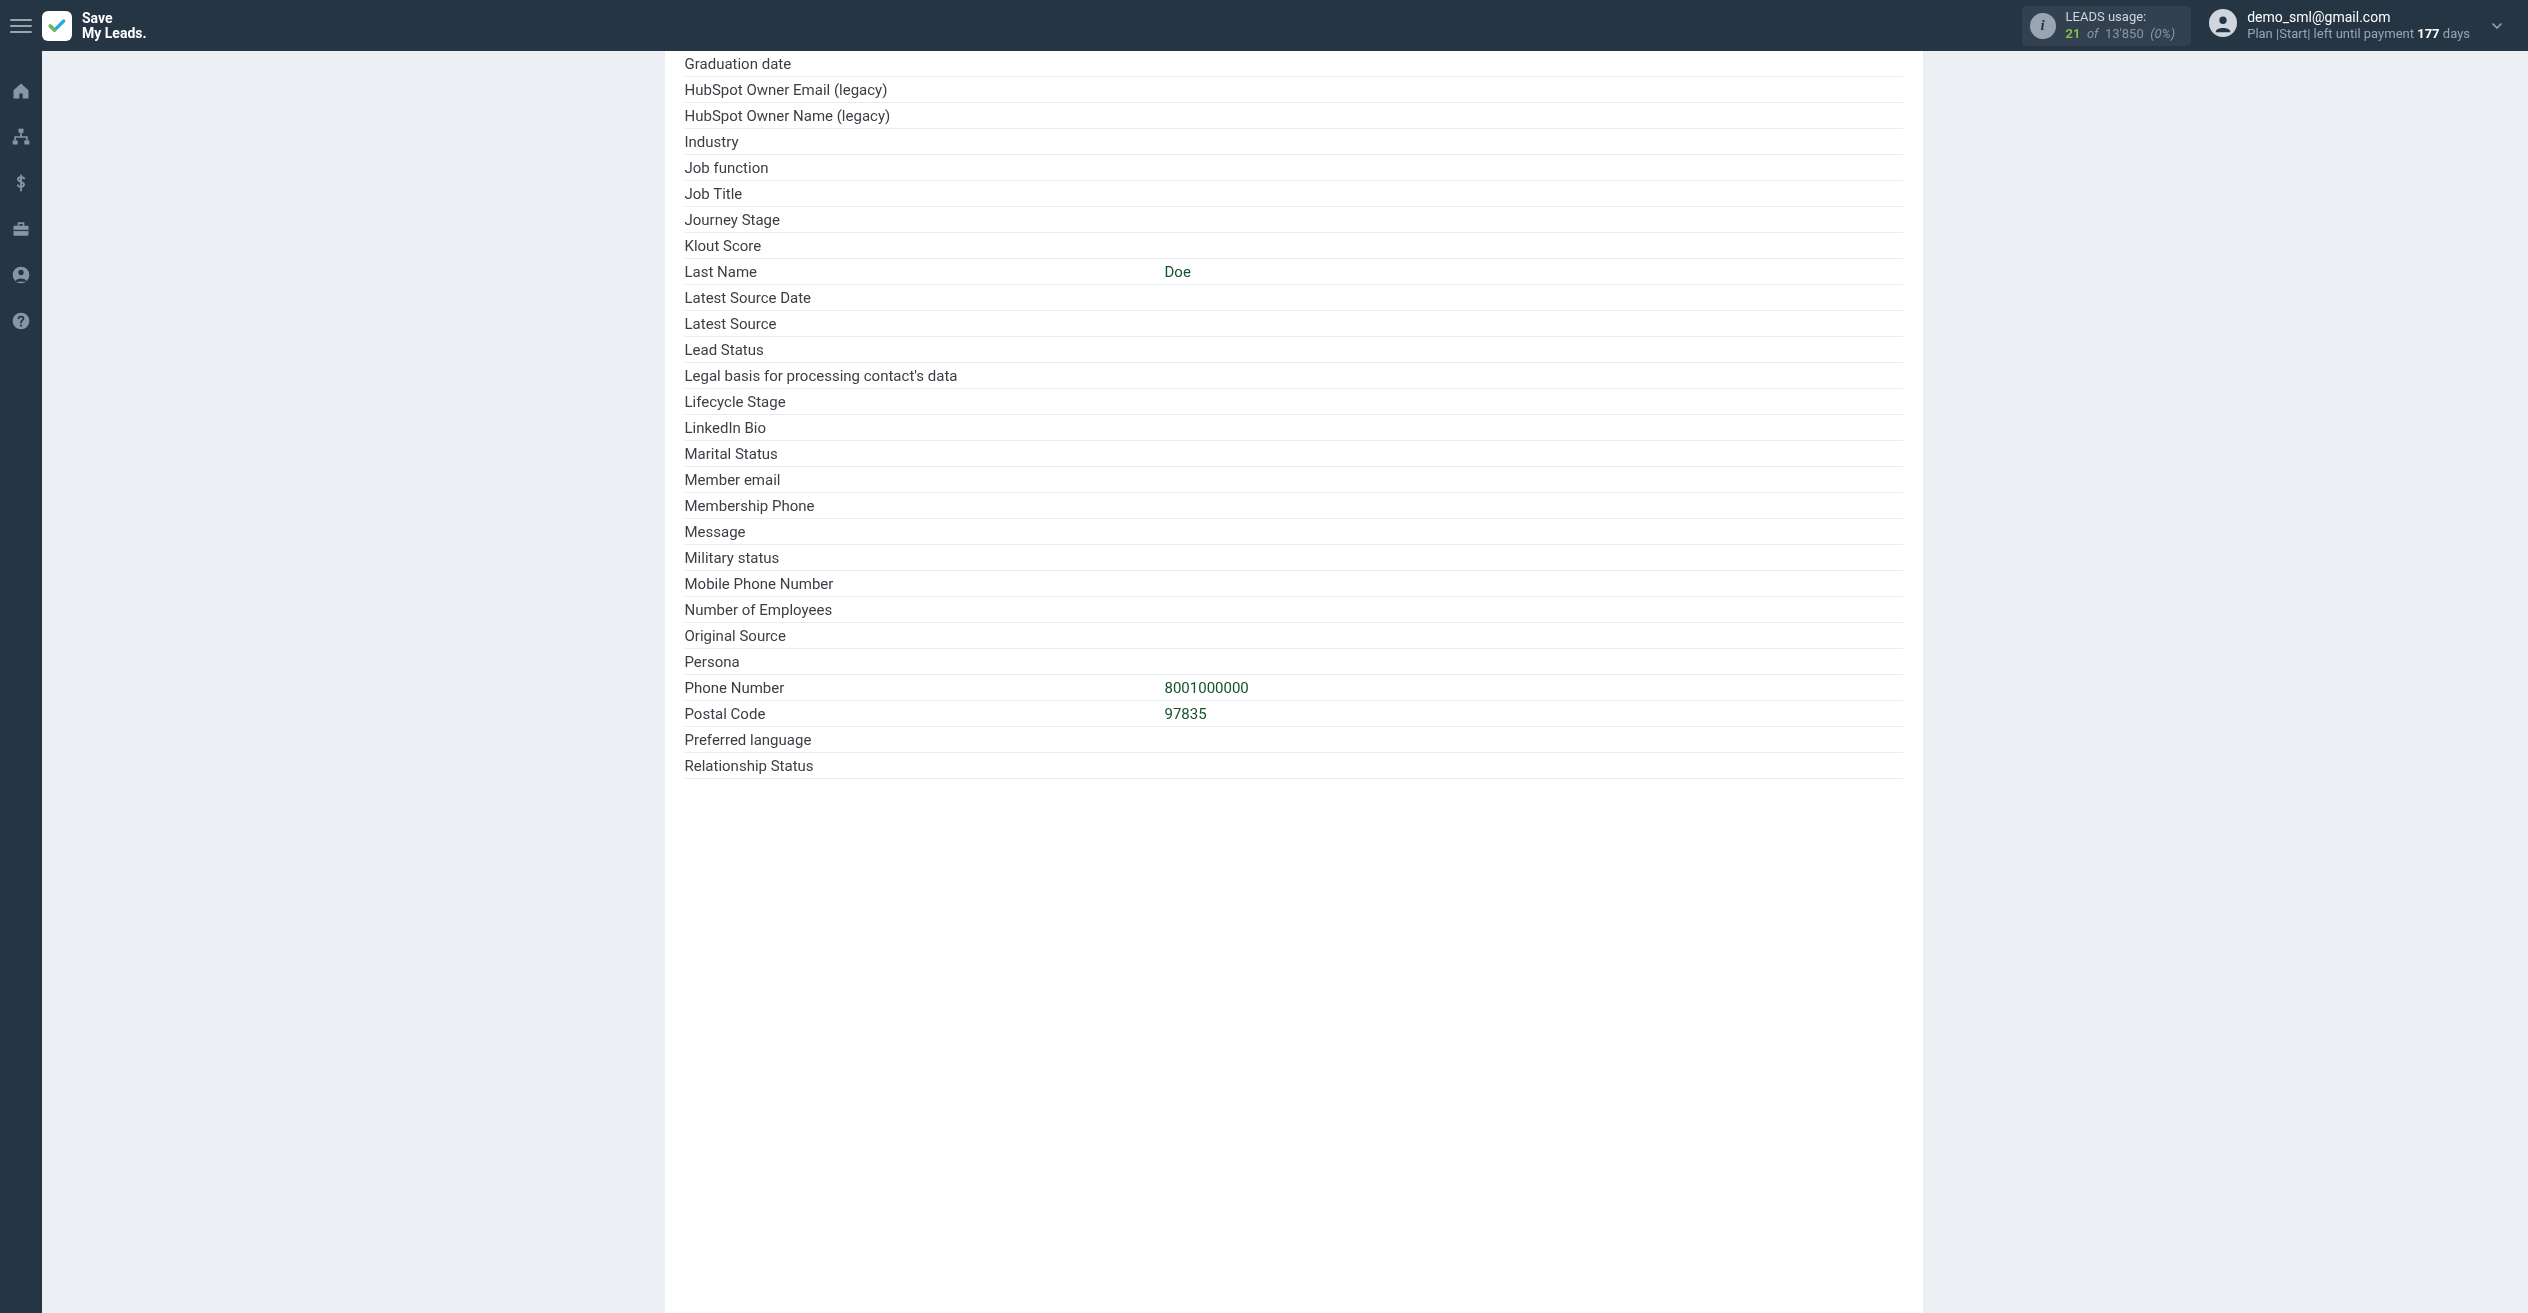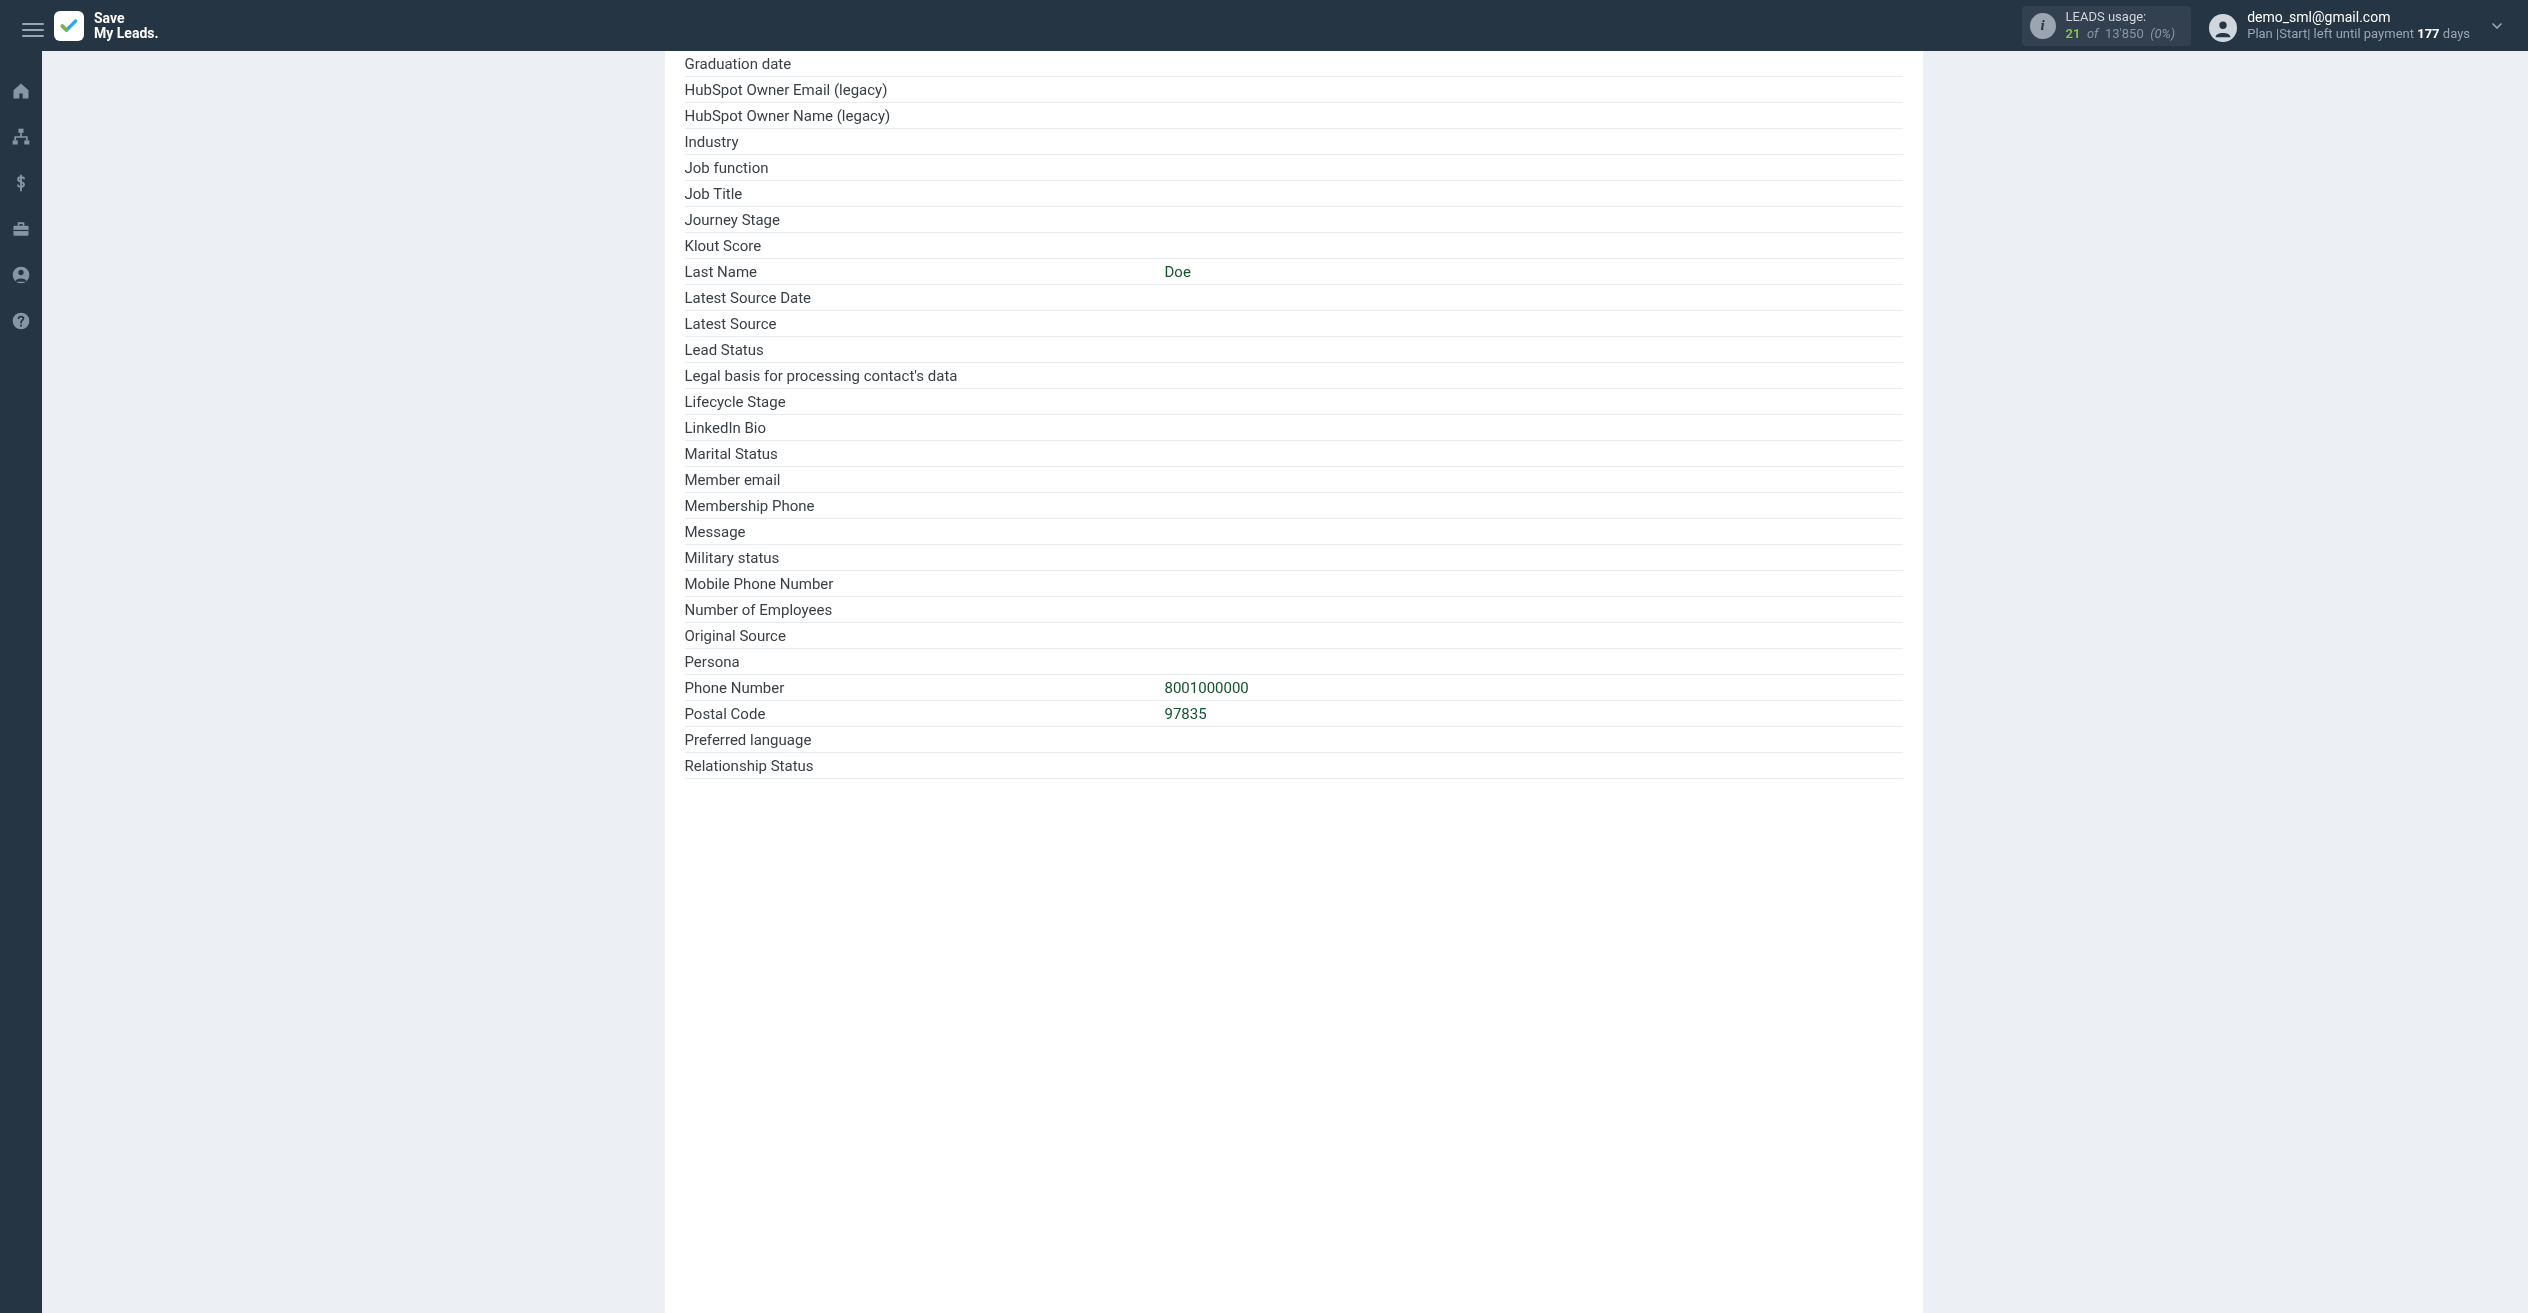--- a/index.html
+++ b/index.html
@@ -17,22 +17,22 @@
       top: 0; left: 0; right: 0;
       height: 51px;
       background: #263544;
       display: flex;
       align-items: center;
       color: #fff;
       z-index: 50;
     }
     .topbar-left {
       display: flex;
-      align-items: flex-end;
-      padding-left: 22px;
+      align-items: center;
+      padding-left: 10px;
       gap: 10px;
     }
     .hamburger {
       width: 22px; height: 22px;
       display: flex; flex-direction: column; justify-content: center; gap: 4px;
       cursor: pointer;
     }
     .hamburger span { display: block; height: 2px; background: #9aa5b1; border-radius: 1px; }
     .logo-box {
       width: 30px; height: 30px;
@@ -74,21 +74,21 @@
       font-size: 15px;
     }
     .usage-lines { font-size: 13px; line-height: 1.25; }
     .usage-title { color: #cfd6dd; }
     .usage-nums .used { color: #8bc34a; font-weight: 600; margin-top: 10px; }
     .usage-nums .of { color: #8796a5; font-style: italic; }
     .usage-nums .total { color: #8796a5; }
     .usage-nums .pct { color: #8796a5; font-style: italic; }
 
     .account {
-      display: flex; align-items: flex-end; gap: 10px;
+      display: flex; align-items: flex-start; gap: 10px;
     }
     .avatar-circle {
       width: 28px; height: 28px; border-radius: 50%;
       background: #cfd6dd;
       display: flex; align-items: center; justify-content: center;
     }
     .account-lines { font-size: 13px; line-height: 1.25; }
     .account-email { color: #fff; font-size: 14px; }
     .account-plan { color: #9aa5b1; }
     .account-plan .days { color: #fff; font-weight: 700; }

